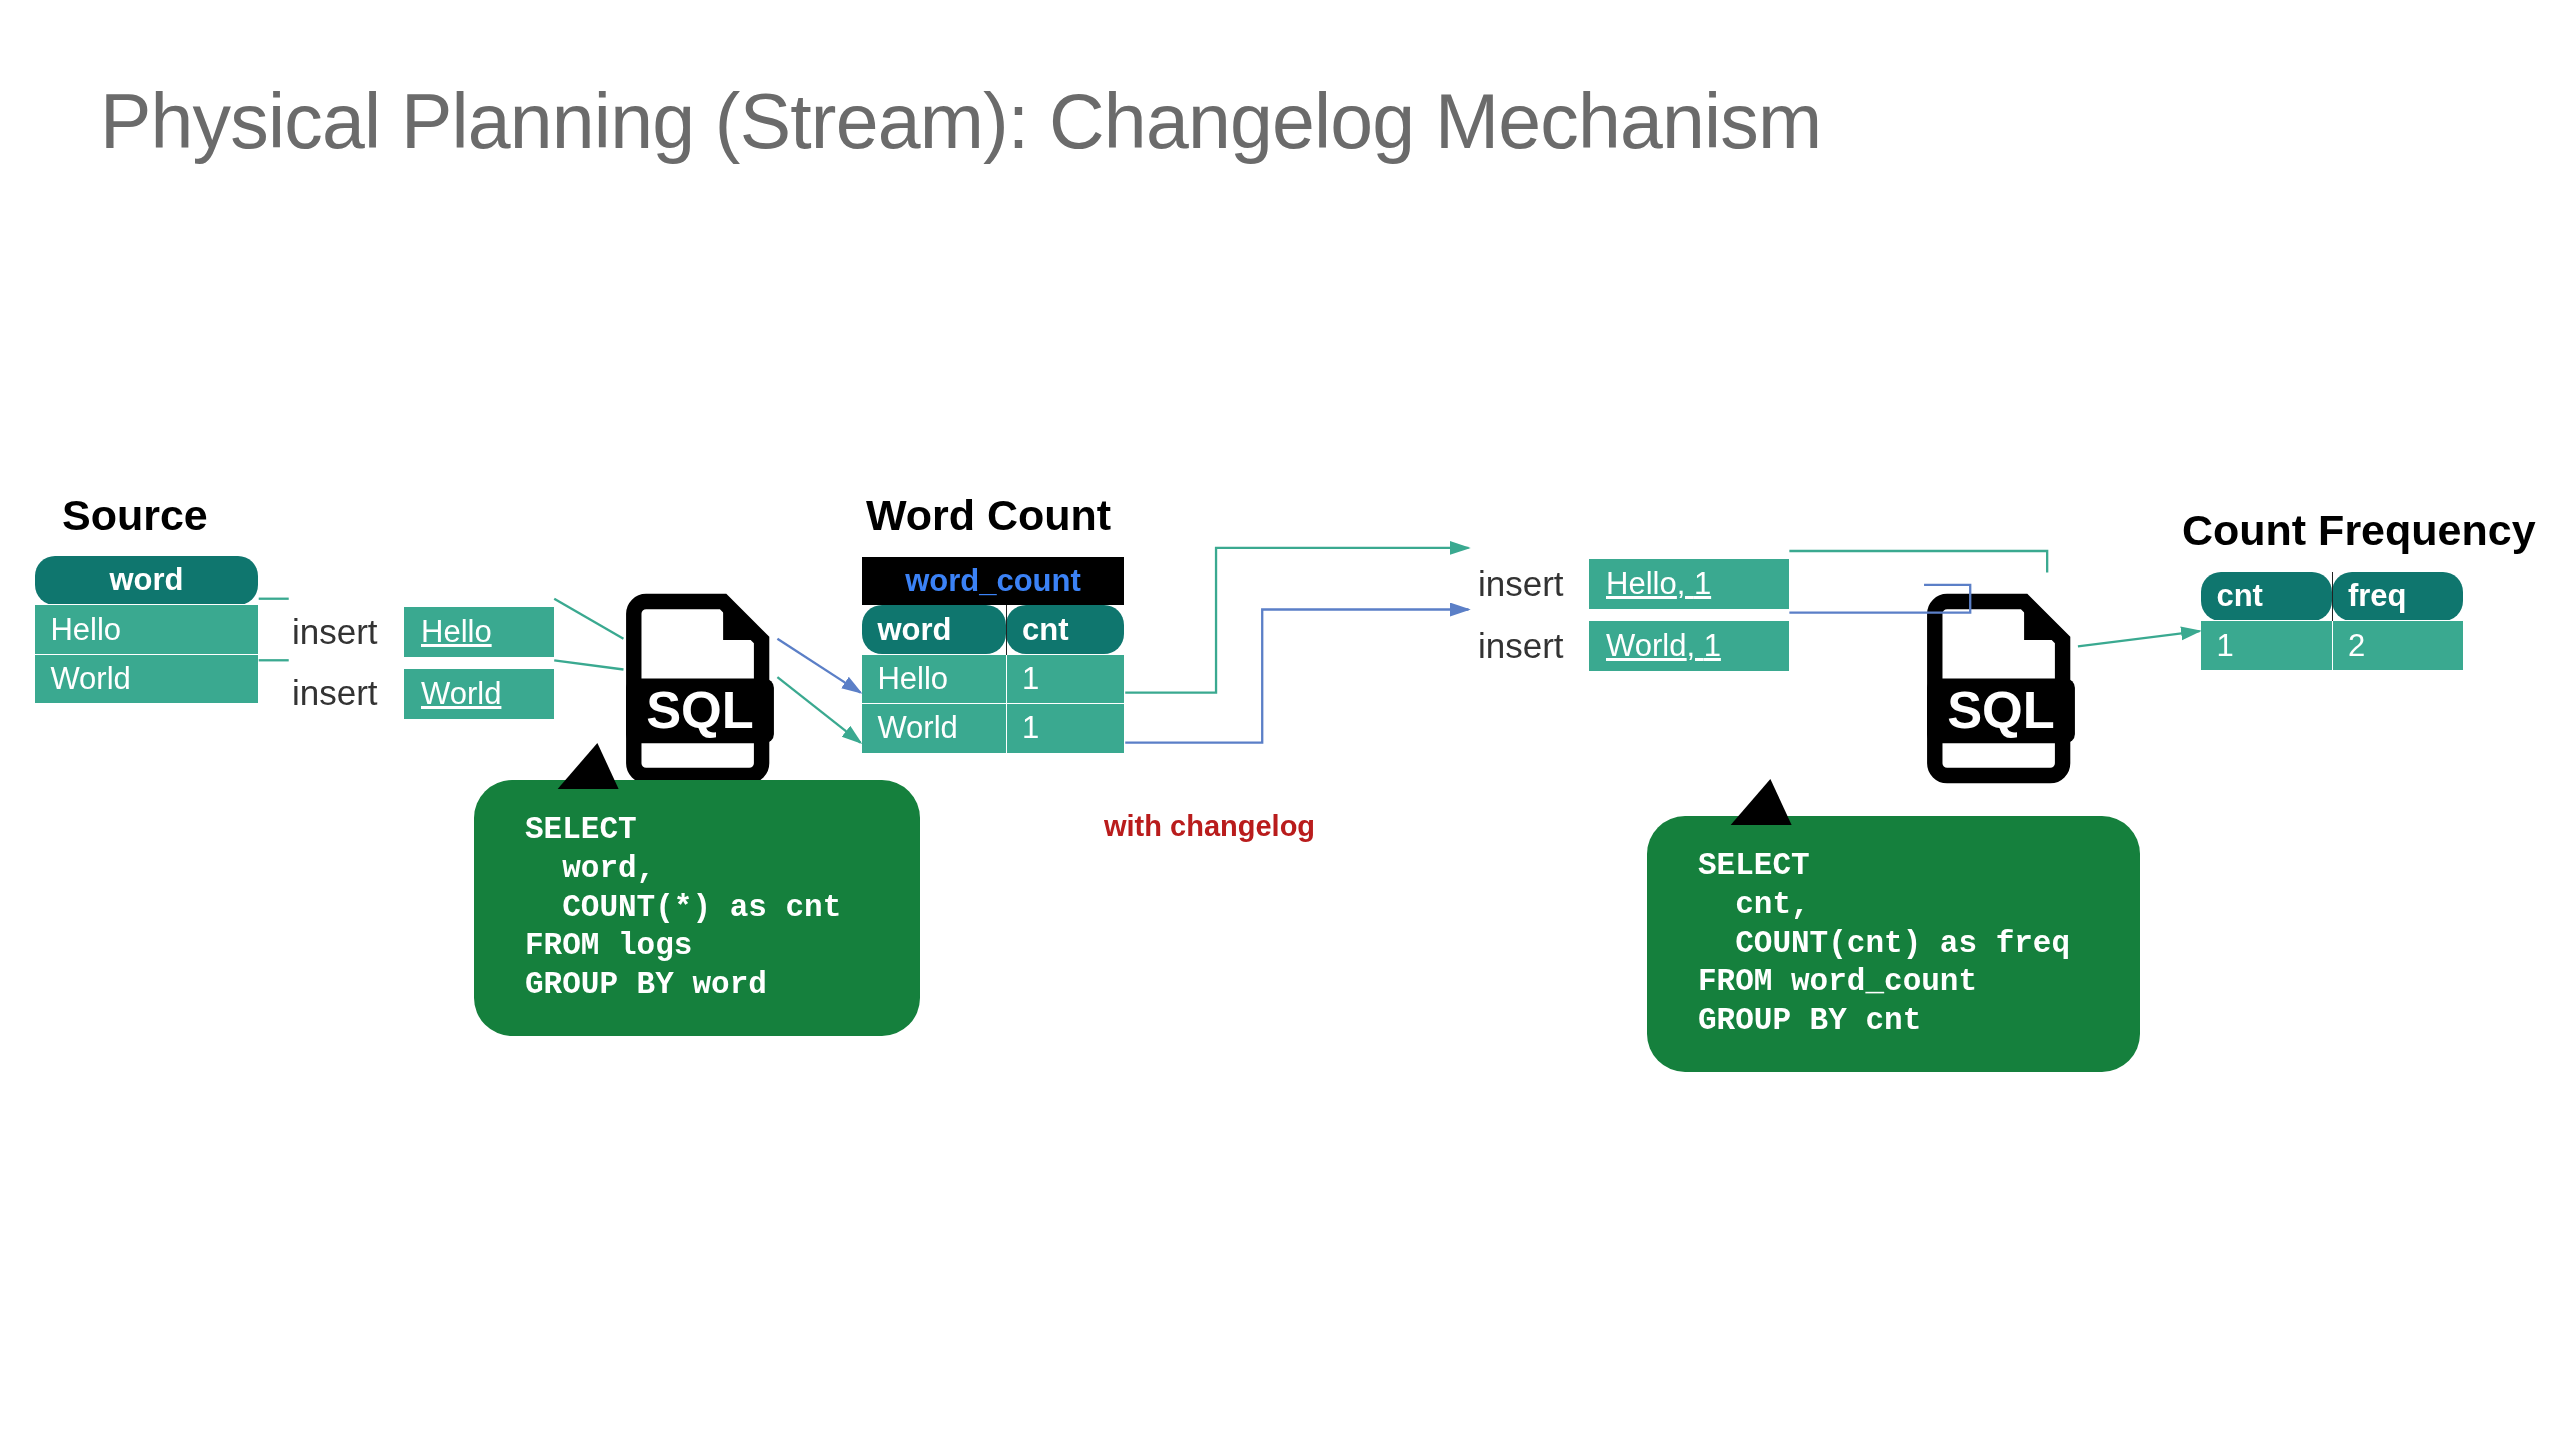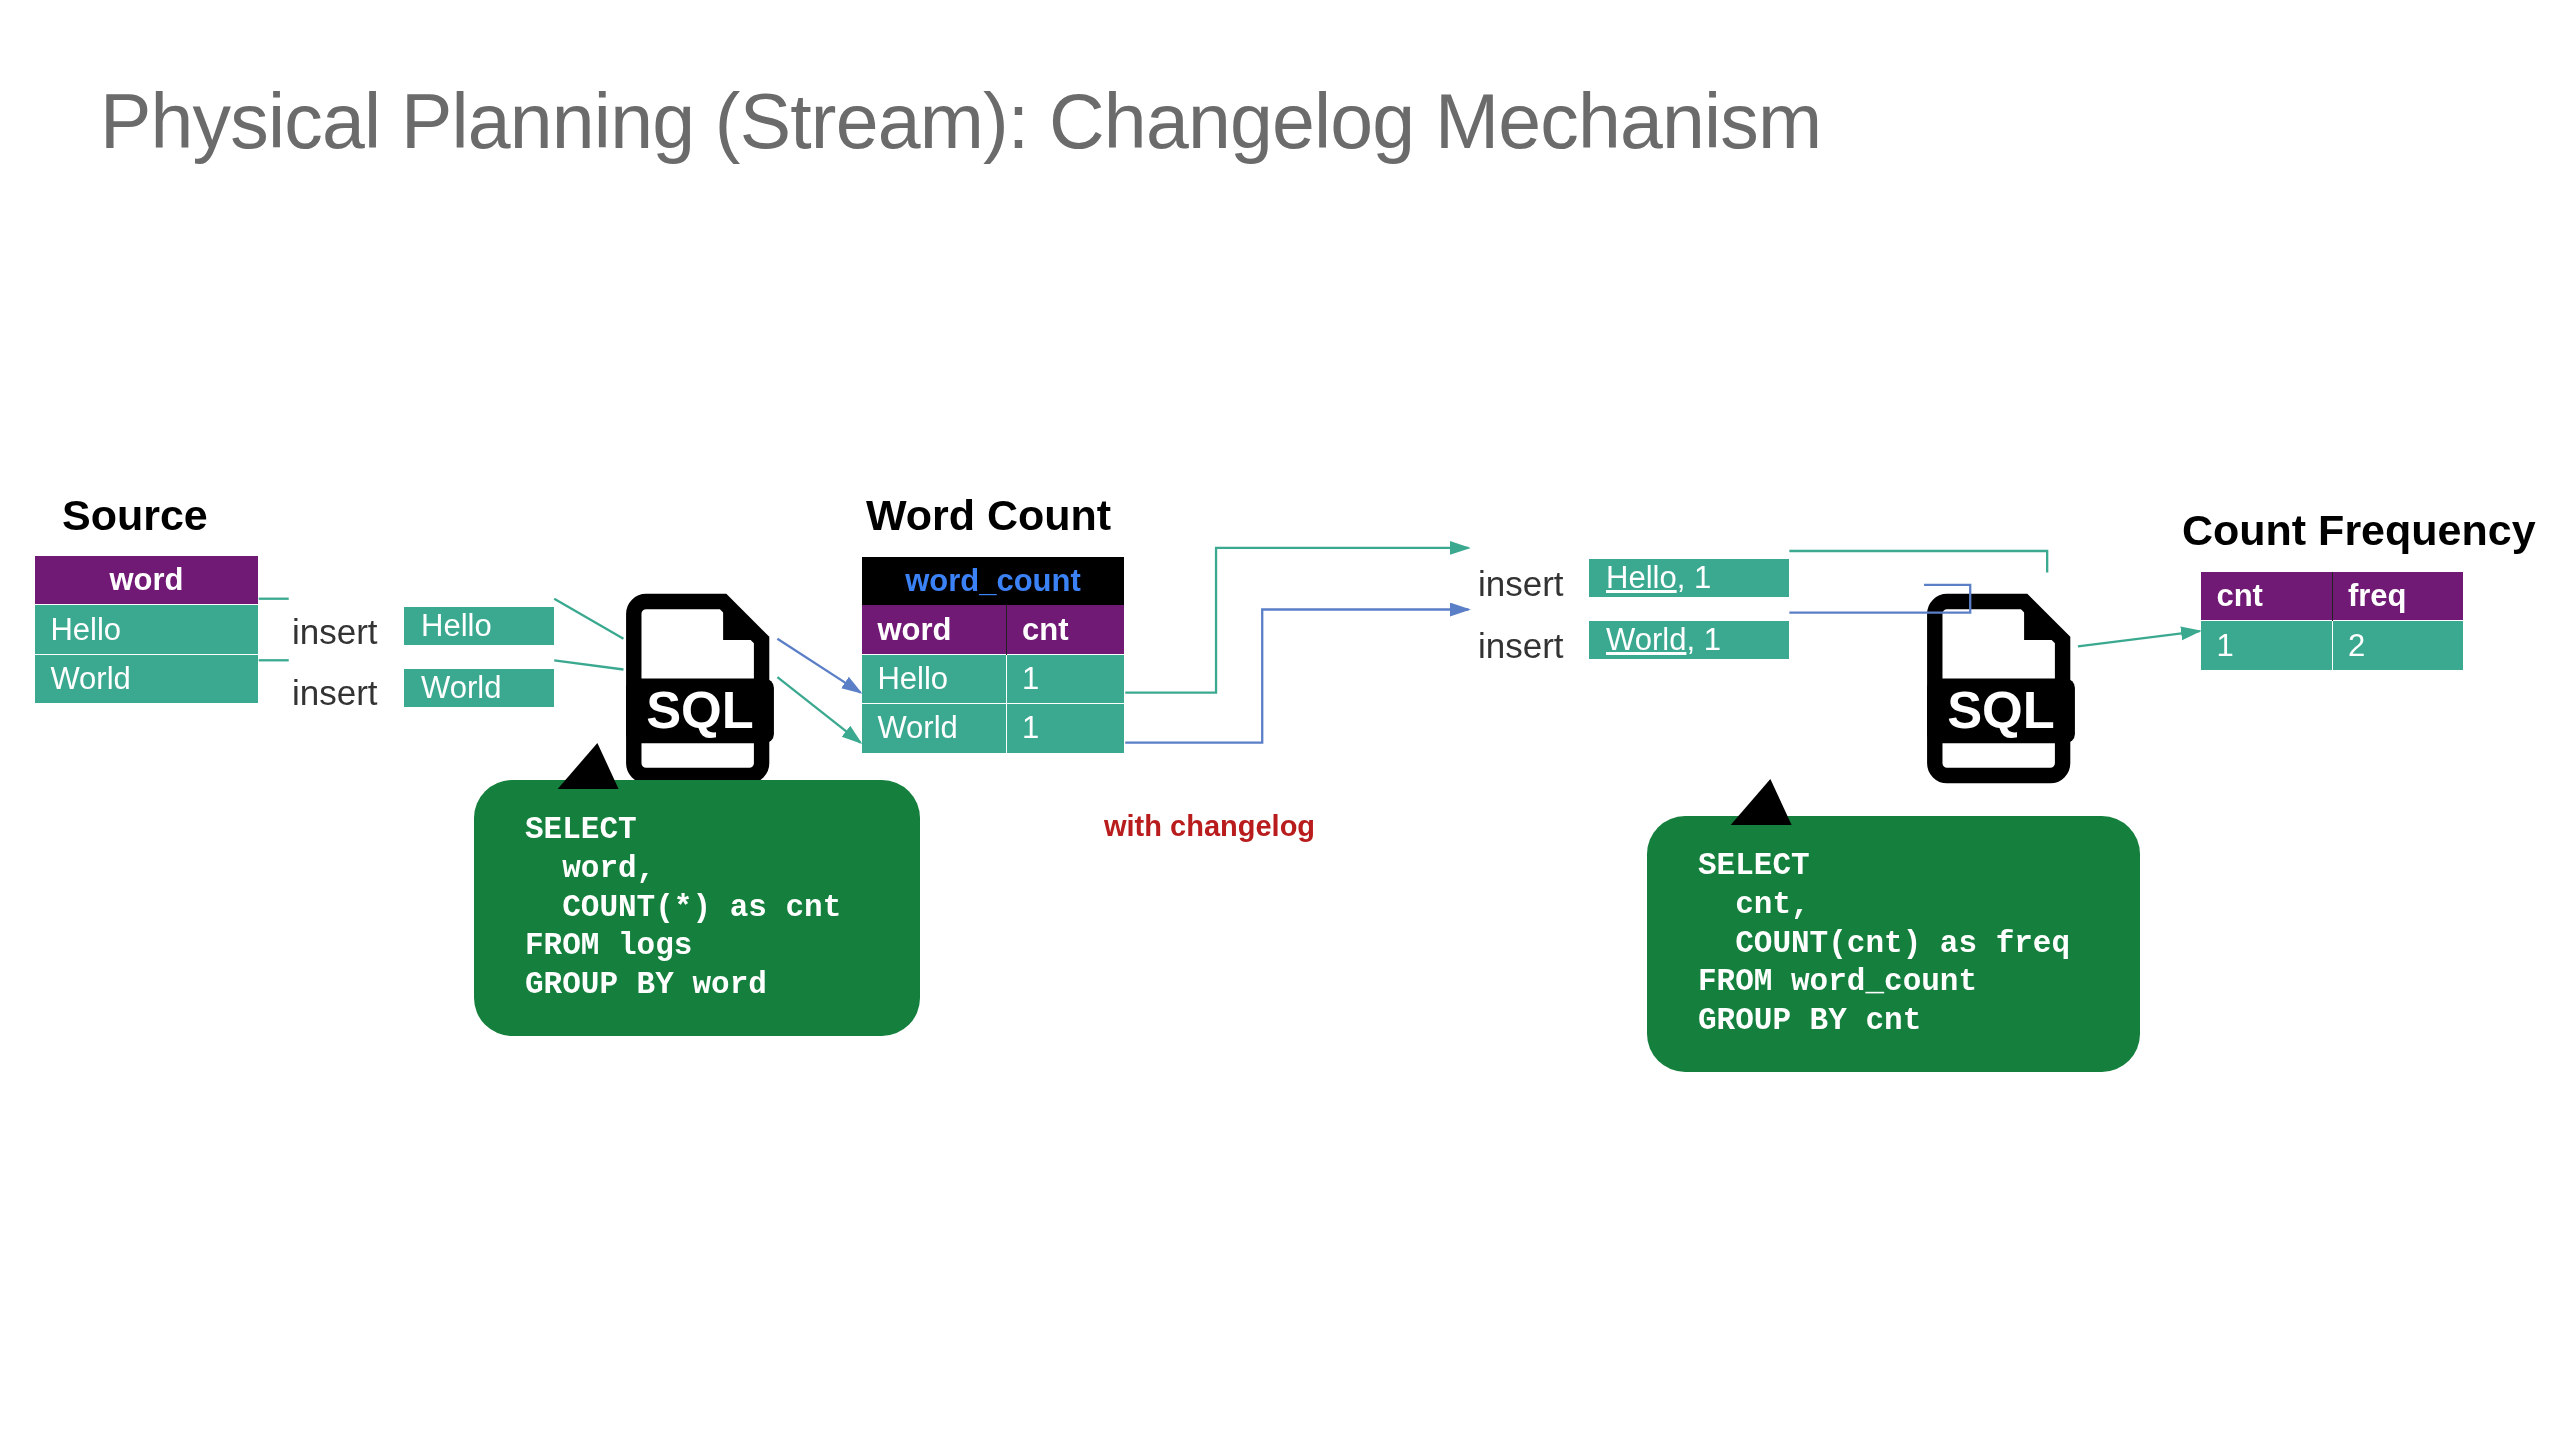--- a/index.html
+++ b/index.html
@@ -33,26 +33,27 @@
     font-weight: 700;
     color: #000;
   }
 
   
   .tbl {
     border-collapse: collapse;
     font-size: 31px;
   }
   .tbl th {
-    background: #701a75;
+    background: #0f766e;
     color: #fff;
     font-weight: 700;
     padding: 6.2px 15.4px;
     text-align: left;
     border-right: 1.5px solid #222;
+    border-radius: 20px;
   }
   .tbl th:last-child { border-right: none; }
   .tbl td {
     background: #3AA990;
     color: #fff;
     padding: 6.2px 15.4px;
     border-top: 1.5px solid #fff;
     border-right: 1.5px solid #fff;
   }
   .tbl td:last-child { border-right: none; }
@@ -63,22 +64,23 @@
     font-weight: 700;
     padding: 6.2px 9.2px;
     font-size: 31px;
   }
 
   
   .chip {
     background: #3AA990;
     color: #fff;
     font-size: 31px;
-    padding: 1px 17px;
+    padding: 7px 17px;
     display: inline-block;
+    text-decoration: underline;
   }
   .chip .ul { text-decoration: underline; }
 
   .op-label {
     font-size: 35px;
     color: #333;
   }
 
   .caption-label {
     font-size: 29px;

